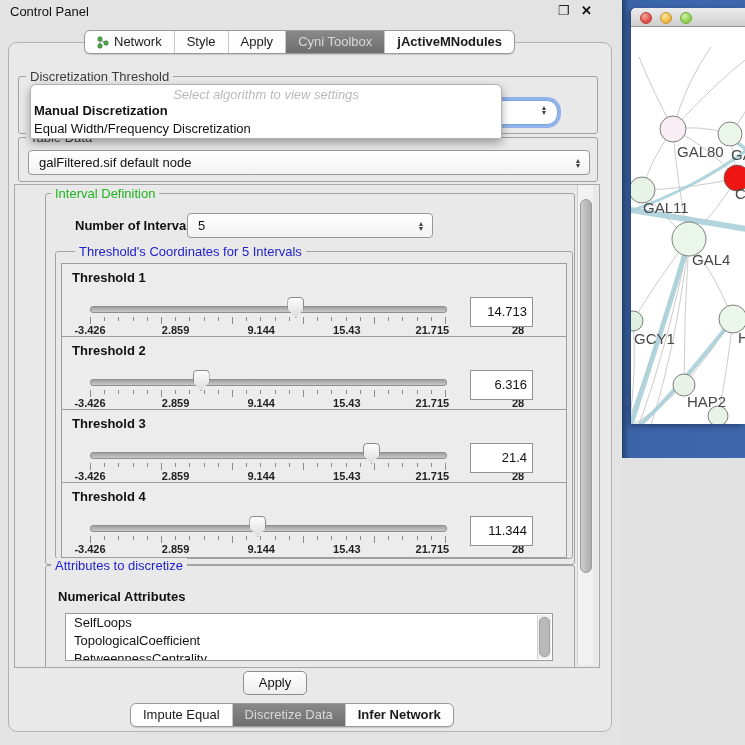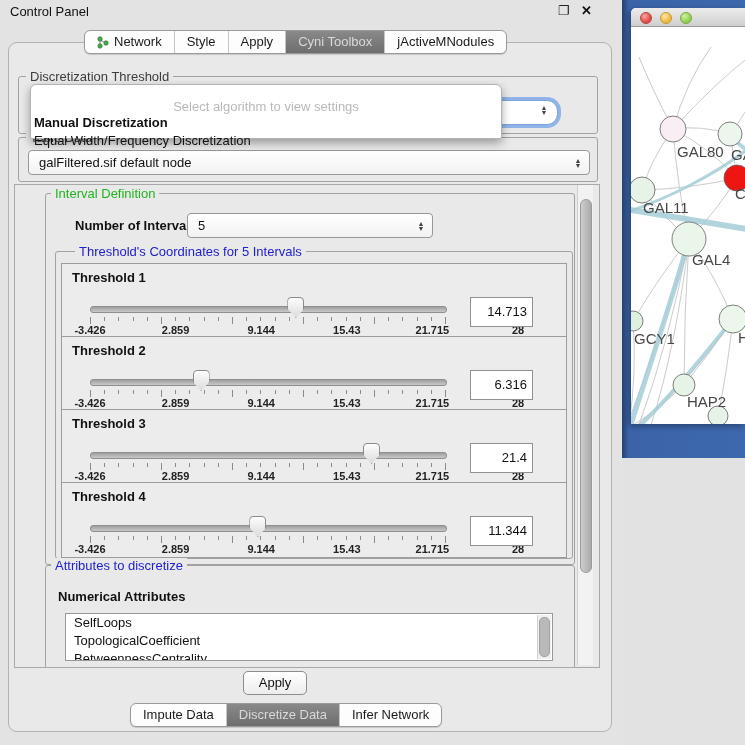--- a/index.html
+++ b/index.html
@@ -7,42 +7,42 @@
   .abs{position:absolute;}
   
   #titlebar{left:0;top:0;width:622px;height:24px;}
   #panel-title{left:10px;top:4px;font-size:13px;color:#111;}
   #float-btn{left:558px;top:3px;font-size:13px;color:#222;cursor:default;}
   #close-btn{left:581px;top:3px;font-size:13px;font-weight:bold;color:#111;}
   .main-panel{left:8px;top:42px;width:602px;height:688px;background:#e9e9e9;border:1px solid #b2b2b2;border-radius:9px;}
   
   .seg-bar{display:flex;background:#fdfdfd;border:1px solid #9a9a9a;border-radius:6px;overflow:hidden;height:22px;box-shadow:0 1px 1px rgba(0,0,0,.15);z-index:30;}
   .seg{font-size:13px;line-height:22px;padding:0 12px;color:#1a1a1a;background:transparent;border-right:1px solid #c6c6c6;white-space:nowrap;display:flex;align-items:center;gap:5px;}
-  .seg:last-child{border-right:none;}
+  .seg:last-child{border-right:none;font-weight:bold;}
   .seg.sel{background:linear-gradient(#898989,#6e6e6e);color:#d9d9d9;}
   #top-tabs{left:84px;top:30px;}
   #bottom-tabs{left:130px;top:703px;}
   
   .group{border:1px solid #a2a2a2;border-radius:3px;}
   .group-title{font-size:13px;background:#e9e9e9;padding:0 4px;white-space:nowrap;z-index:2;}
   .gt-gray{color:#3c3c3c;}
   .gt-green{color:#21b421;}
   .gt-blue{color:#2121cc;}
   #algo-group{left:18px;top:76px;width:578px;height:56px;}
   #algo-group-title{left:26px;top:69px;}
   #algo-combo{left:200px;top:100px;width:356px;height:23px;background:#fff;border:1px solid #7ba7e0;border-radius:11px;box-shadow:0 0 0 3px rgba(100,150,230,.65);z-index:5;}
   #td-group{left:18px;top:137px;width:578px;height:43px;}
   #td-group-title{left:26px;top:130px;}
   .combo{background:linear-gradient(#ffffff,#f2f2f2);border:1px solid #989898;border-radius:4px;font-size:13px;color:#111;display:flex;align-items:center;}
   .combo .cv{flex:1;padding-left:10px;overflow:hidden;white-space:nowrap;}
   .stepper{width:14px;display:flex;flex-direction:column;align-items:center;justify-content:center;color:#444;line-height:5px;font-size:7px;margin-right:4px;}
   #td-combo{left:28px;top:150px;width:560px;height:23px;}
   
   #algo-popup{left:30px;top:84px;width:470px;height:53px;background:#fff;border:1px solid #b3b3b3;border-radius:6px 6px 2px 2px;box-shadow:0 4px 10px rgba(0,0,0,.35);z-index:20;font-size:13px;}
-  #popup-hint{text-align:center;color:#b9b9b9;padding-top:14px;height:15px;}
+  #popup-hint{text-align:center;color:#b9b9b9;padding-top:2px;height:15px;font-style:italic;}
   .popup-opt{padding:1px 3px;height:16px;color:#111;white-space:nowrap;}
   .popup-opt.sel{font-weight:bold;}
   
   #viewport{left:14px;top:184px;width:584px;height:482px;border:1px solid #a8a8a8;background:#e9e9e9;overflow:hidden;}
   #vscroll{left:577px;top:185px;width:15px;height:480px;background:#f2f2f2;border-left:1px solid #cfcfcf;z-index:6;}
   #vscroll .thumb{position:absolute;left:2px;top:14px;width:10px;height:372px;border-radius:6px;background:linear-gradient(90deg,#cdcdcd,#ababab);border:1px solid #9b9b9b;}
   #interval-group{left:30px;top:8px;width:528px;height:370px;}
   #interval-title{left:36px;top:1px;}
   #noi-label{left:60px;top:33px;font-size:13px;font-weight:bold;color:#111;}
   #noi-combo{left:172px;top:28px;width:244px;height:23px;}
@@ -338,21 +338,21 @@
   </div>
 </div>
 <div class="abs" id="vscroll">
     <div class="thumb"></div>
   </div>
 
 <div class="abs" id="apply-btn">Apply</div>
 
 <div class="abs seg-bar" id="bottom-tabs">
     <div class="seg">
-      <span>Impute Data</span>
+      <span>Impute Equal</span>
     </div>
     <div class="seg sel">
       <span>Discretize Data</span>
     </div>
     <div class="seg">
       <span>Infer Network</span>
     </div>
   </div>
 
 <div class="abs" id="desktop"></div>

